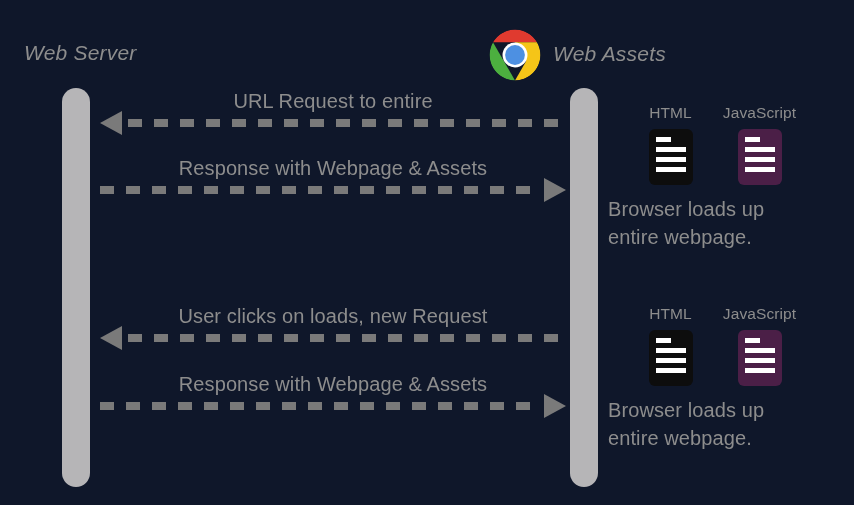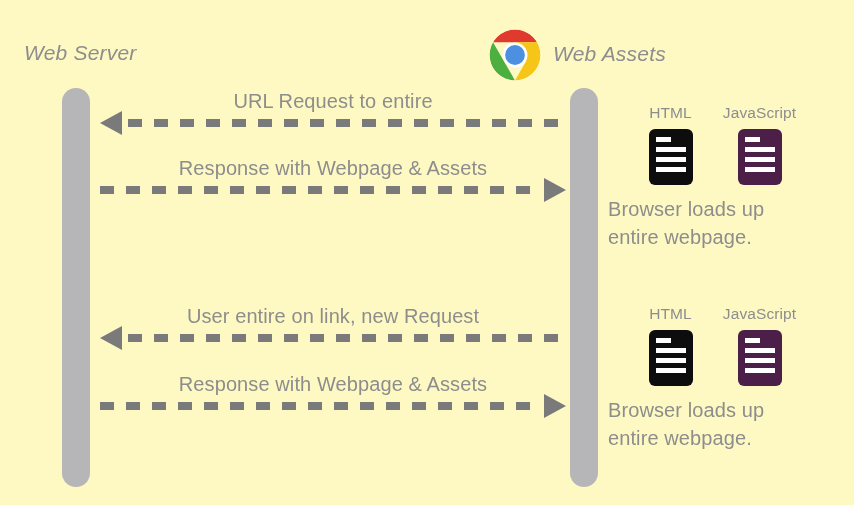--- a/index.html
+++ b/index.html
@@ -7,21 +7,21 @@
     padding: 0;
     background: #ffffff;
   }
   body {
     font-family: "Liberation Sans", sans-serif;
   }
   #canvas {
     position: relative;
     width: 854px;
     height: 505px;
-    background: #fef9c3;
+    background: #0f172a;
     overflow: hidden;
   }
 
   
   .actor-label {
     position: absolute;
     font-style: italic;
     font-size: 21px;
     color: #8d8d8d;
     white-space: nowrap;
@@ -195,21 +195,21 @@
 
   <div class="msg msg-2" id="msg-2">
     <div class="msg-text">Response with Webpage &amp; Assets</div>
     <div class="msg-line">
       <div class="dash to-right"></div>
       <div class="head right"></div>
     </div>
   </div>
 
   <div class="msg msg-3" id="msg-3">
-    <div class="msg-text">User entire on link, new Request</div>
+    <div class="msg-text">User clicks on loads, new Request</div>
     <div class="msg-line">
       <div class="head left"></div>
       <div class="dash to-left"></div>
     </div>
   </div>
 
   <div class="msg msg-4" id="msg-4">
     <div class="msg-text">Response with Webpage &amp; Assets</div>
     <div class="msg-line">
       <div class="dash to-right"></div>

